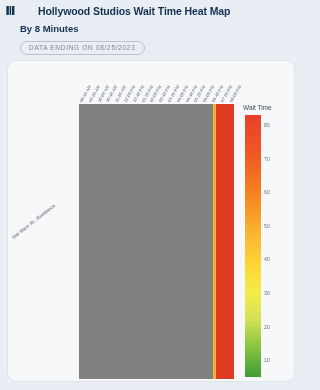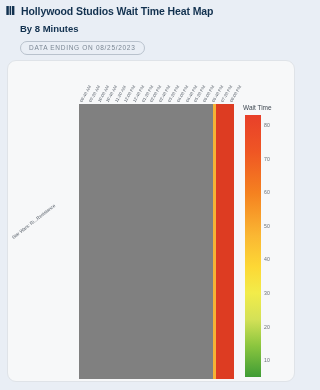--- a/index.html
+++ b/index.html
@@ -5,21 +5,21 @@
   html,body{margin:0;padding:0;}
   body{
     width:300px;height:390px;
     background:#e9eef5;
     font-family:"Liberation Sans", sans-serif;
     overflow:hidden;
     position:relative;
   }
   
   #header{padding:5px 0 0 6px;}
-  #title-row{display:flex;align-items:flex-start;gap:4px;}
+  #title-row{display:flex;align-items:flex-start;gap:21px;}
   #book-icon{
     width:11px;height:11px;display:block;flex:0 0 auto;
   }
   #page-title{
     font-size:10.5px;font-weight:bold;color:#12314f;
     letter-spacing:-0.1px;white-space:nowrap;
   }
   #subtitle{
     font-size:9.5px;font-weight:bold;color:#12314f;
     margin:6px 0 0 14px;

